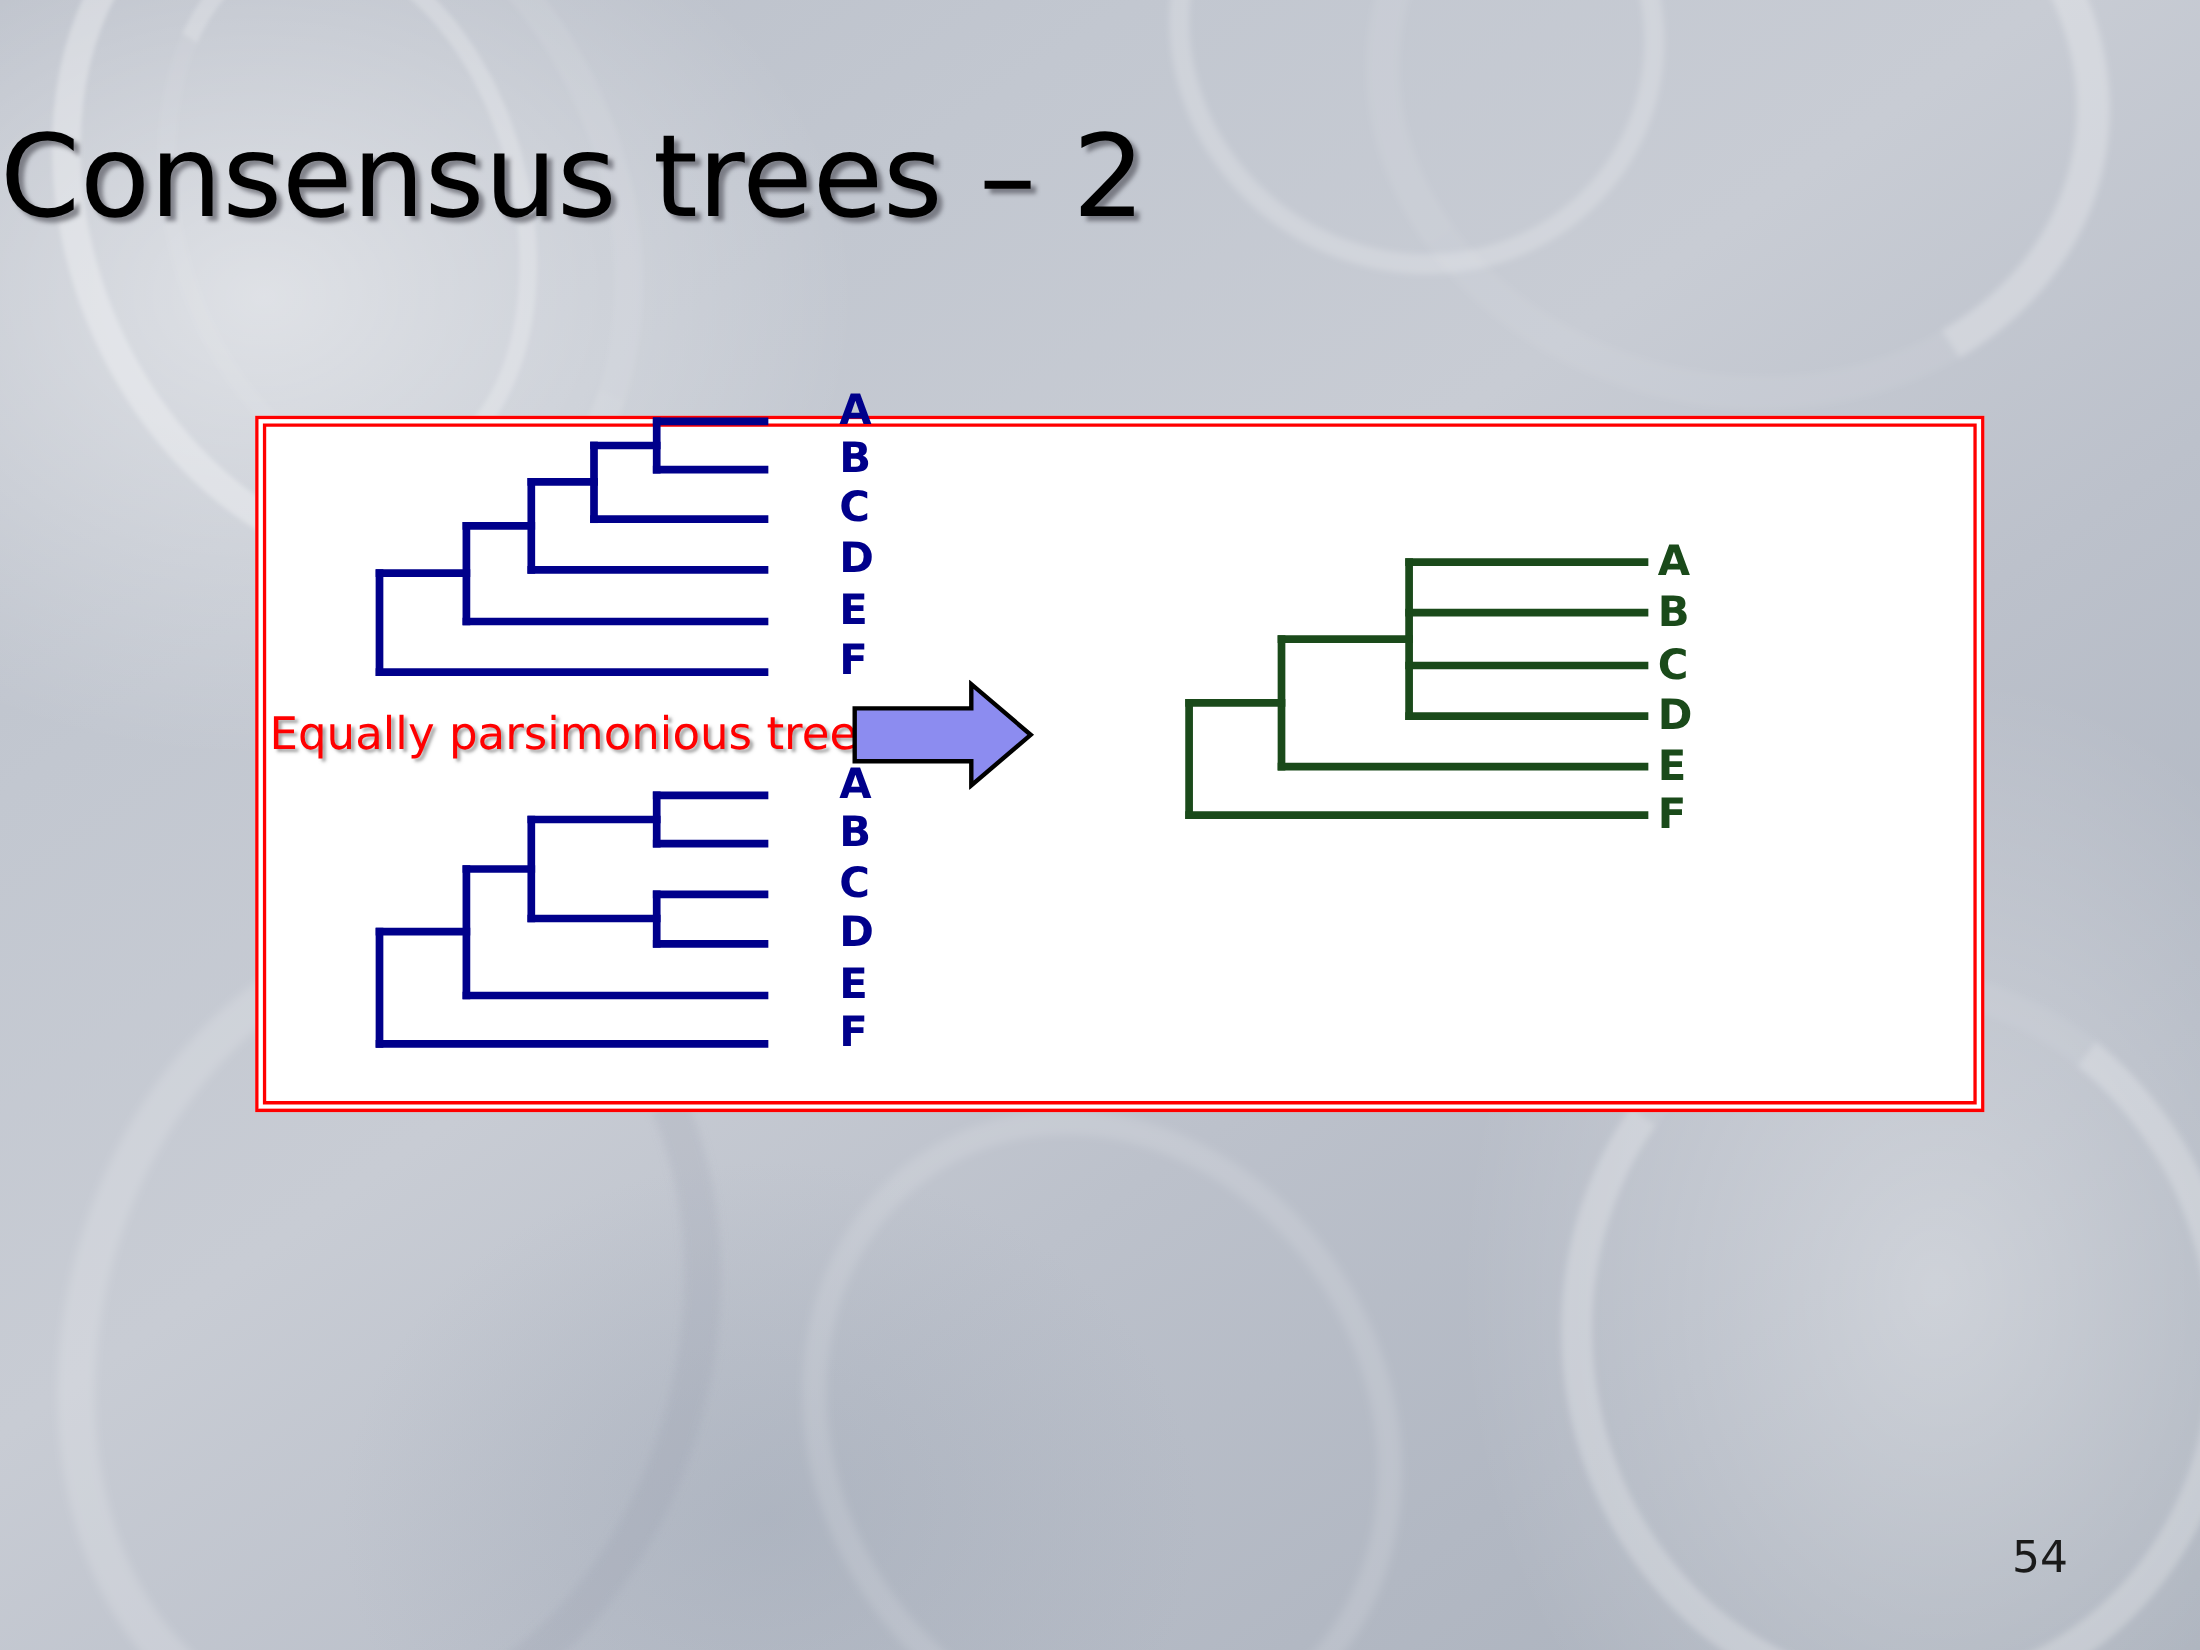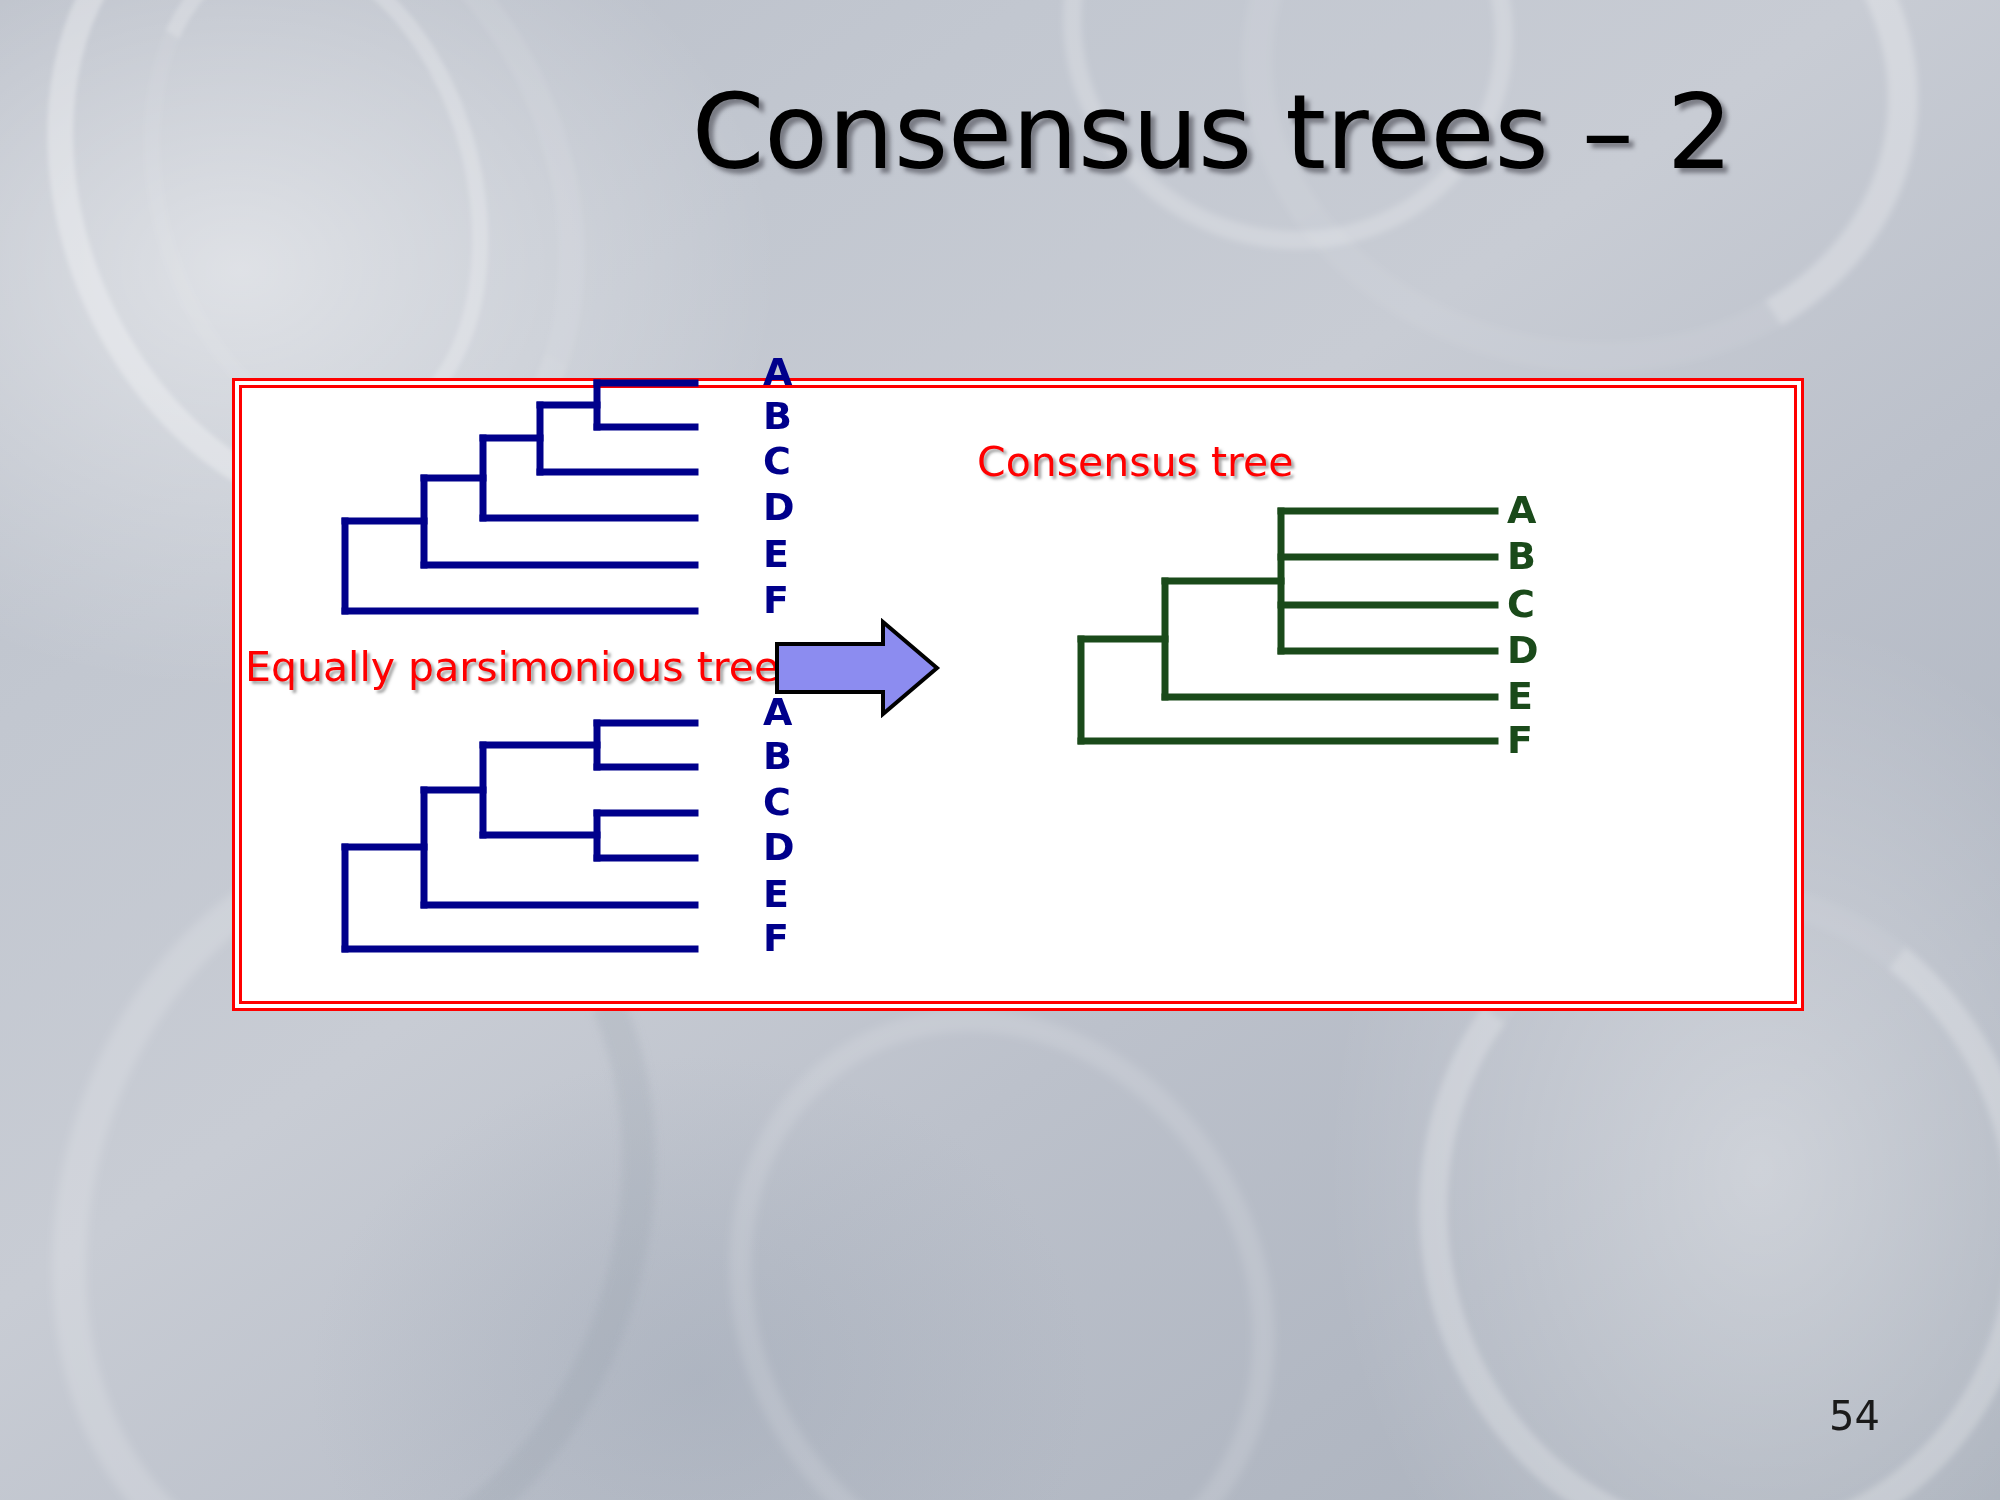--- a/index.html
+++ b/index.html
@@ -77,23 +77,23 @@
     left: 1060px; top: -190px; width: 420px; height: 400px;
     border: 18px solid rgba(255,255,255,0.20);
     transform: rotate(34deg);
     filter: blur(3px);
   }
 
   
   #title {
     position: absolute;
     left: 0;
-    top: 76px;
+    top: 104px;
     width: 1733px;
-    text-align: right;
+    text-align: left;
     font-size: 104px;
     line-height: 112px;
     color: #000000;
     letter-spacing: 0px;
     text-shadow: 5px 5px 4px rgba(60,60,70,0.55);
     white-space: nowrap;
   }
 
   
   #panel {
@@ -219,21 +219,20 @@
     <div class="tree-label" style="left:528px; top:356px;">B</div>
     <div class="tree-label" style="left:528px; top:402px;">C</div>
     <div class="tree-label" style="left:528px; top:447px;">D</div>
     <div class="tree-label" style="left:528px; top:494px;">E</div>
     <div class="tree-label" style="left:528px; top:538px;">F</div>
 
     <svg style="position:absolute; left:538px; top:237px;" width="168" height="100" viewBox="0 0 168 100">
       <polygon points="4,26 110,26 110,4 164,50 110,96 110,74 4,74" fill="#8c8cf0" stroke="#000000" stroke-width="4" stroke-linejoin="miter"></polygon>
     </svg>
 
-    <div class="caption-red" style="left:742px; top:58px;">Consensus tree</div>
 
     <svg class="tree-svg" style="left:730px; top:118px;" width="560" height="250" viewBox="0 0 560 250">
       <g fill="none" stroke="#1a4a1a" stroke-width="7" stroke-linecap="square">
 
         <line x1="316" y1="12" x2="530" y2="12"></line>
         <line x1="316" y1="58" x2="530" y2="58"></line>
         <line x1="316" y1="106" x2="530" y2="106"></line>
         <line x1="316" y1="152" x2="530" y2="152"></line>
         <line x1="316" y1="12" x2="316" y2="152"></line>
 

